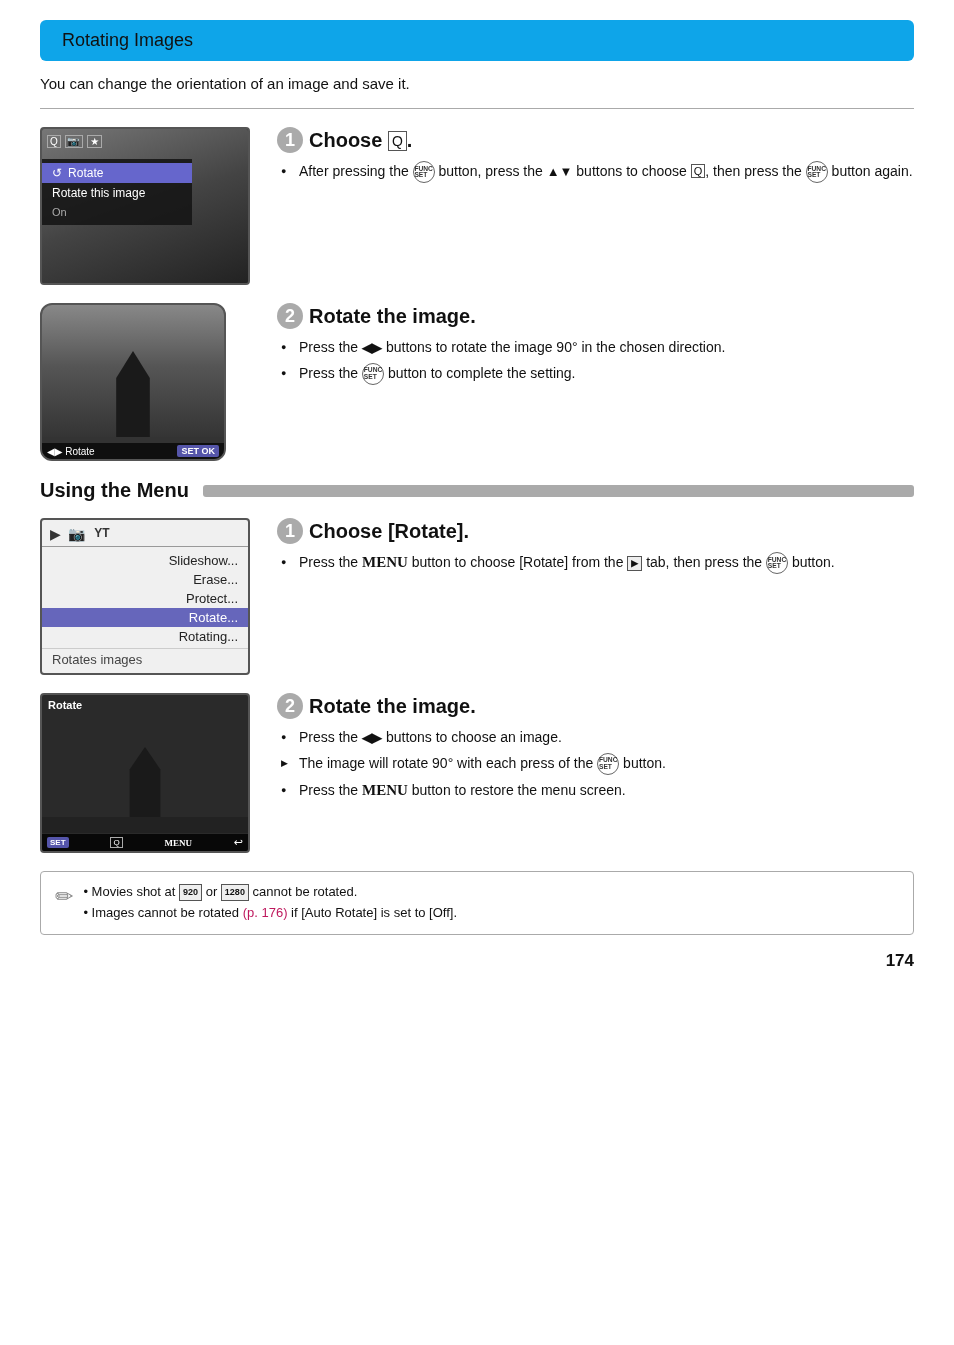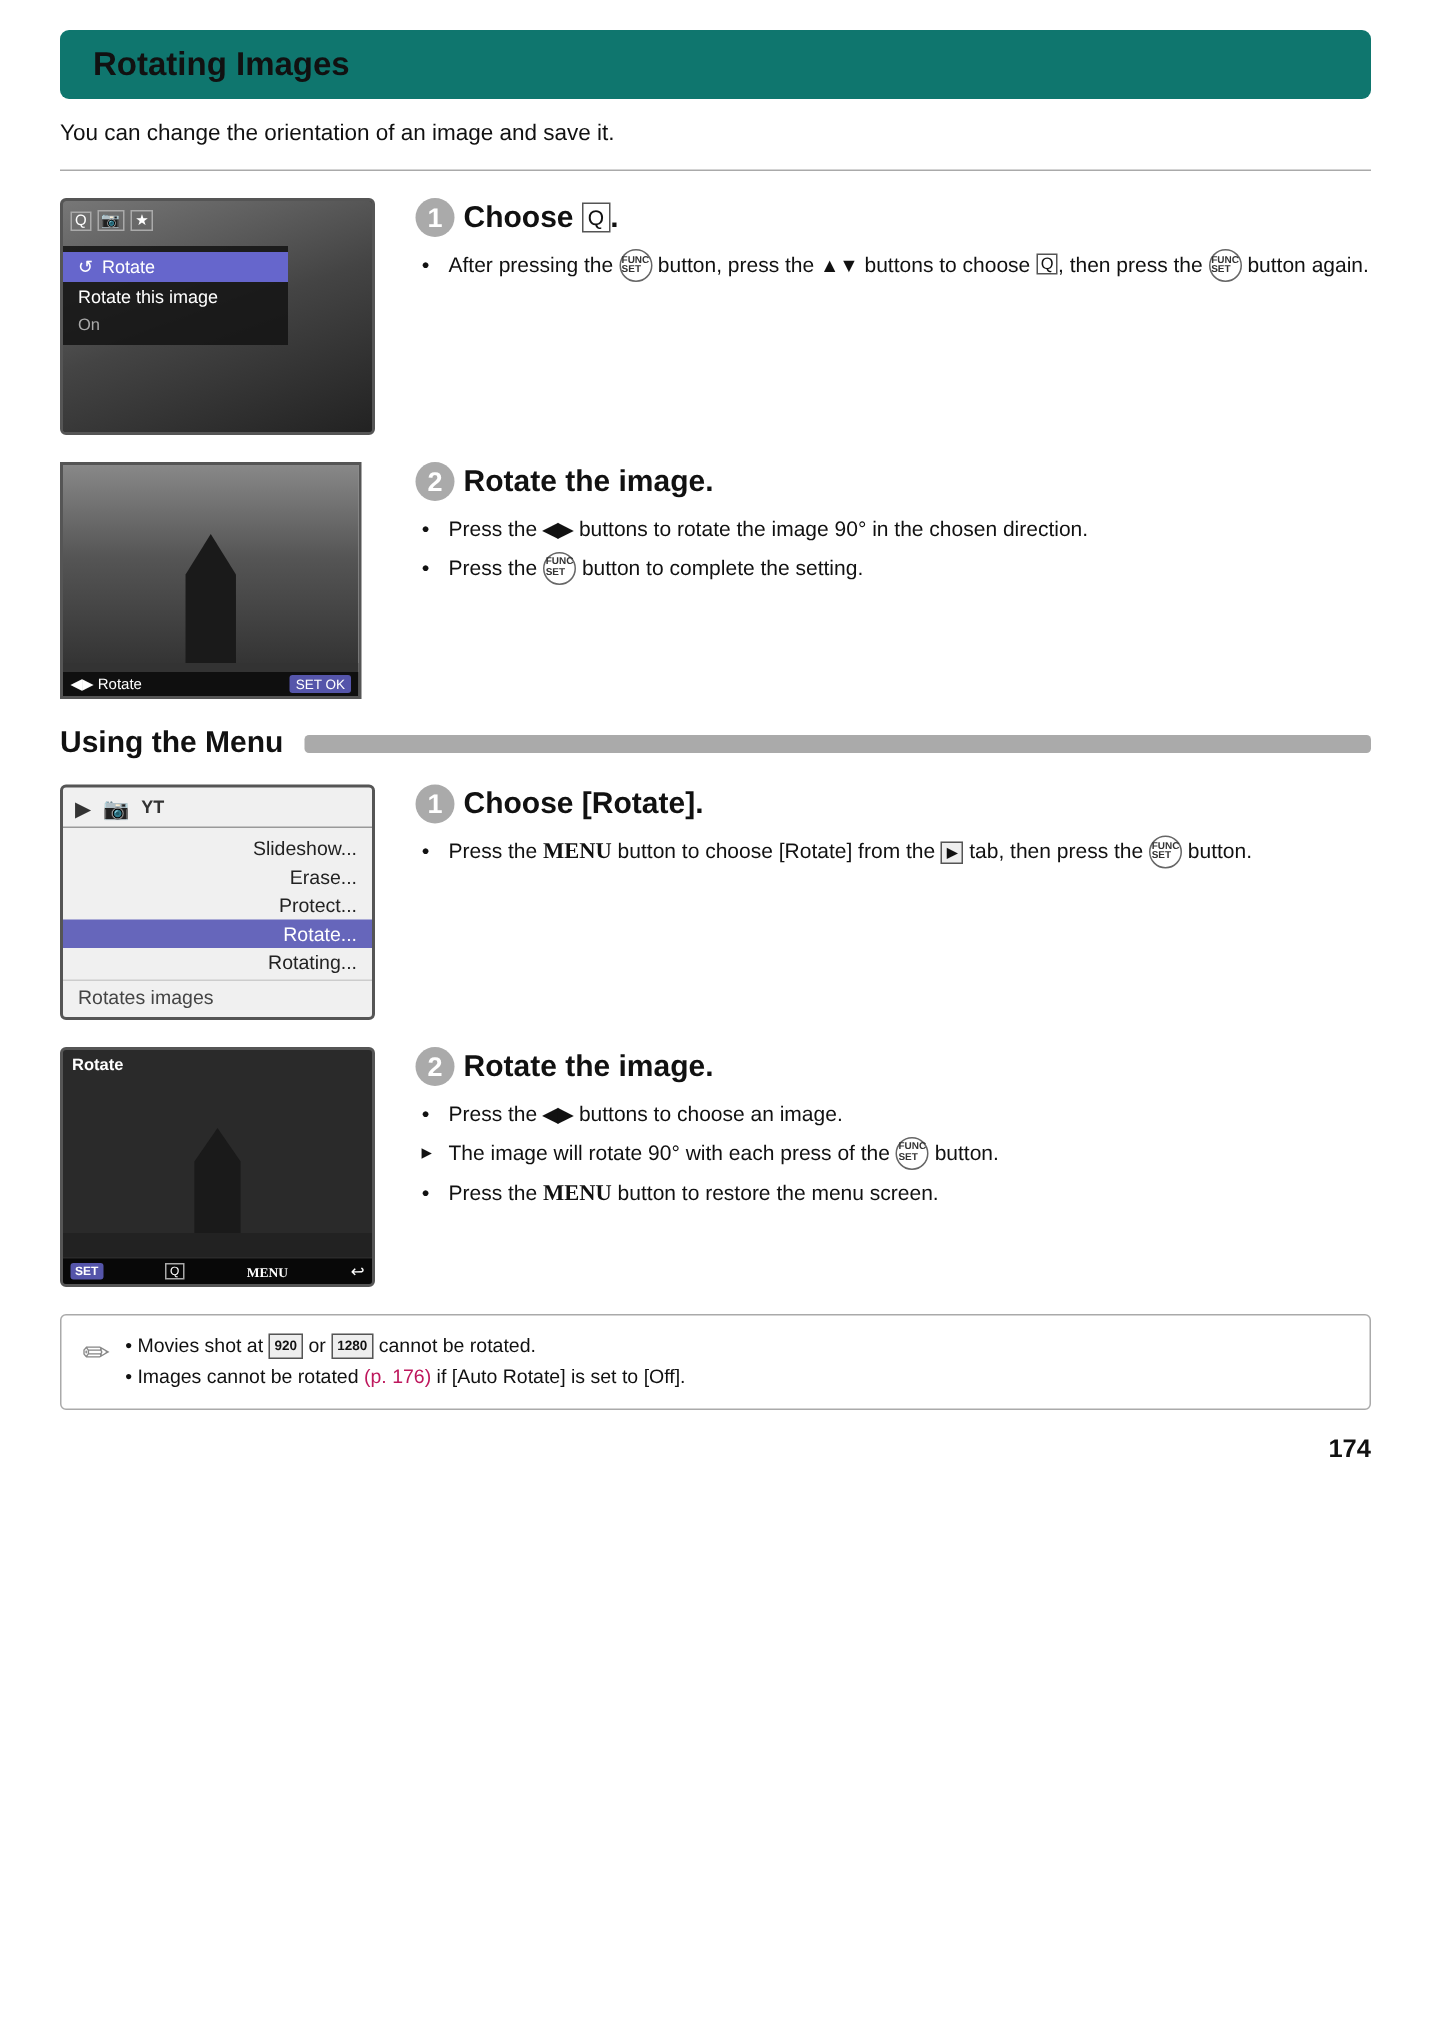--- a/index.html
+++ b/index.html
@@ -6,25 +6,25 @@
     body {
       font-family: Arial, sans-serif;
       background: #fff;
       width: 954px;
       min-height: 1345px;
       padding: 20px 40px;
       font-size: 15px;
       color: #111;
     }
     .page-title {
-      background: #0f766e;
+      background: #0ea5e9;
       border-radius: 6px;
       padding: 10px 22px;
-      font-size: 22px;
-      font-weight: bold;
+      font-size: 18px;
+      font-weight: normal;
       margin-bottom: 14px;
       color: #111;
     }
     .intro-text {
       font-size: 15px;
       margin-bottom: 16px;
     }
     hr.section-divider {
       border: none;
       border-top: 1.5px solid #aaa;
@@ -170,22 +170,22 @@
     .page-number {
       text-align: right;
       font-size: 17px;
       font-weight: bold;
       margin-top: 16px;
     }
     
     .tower-photo {
       background: linear-gradient(180deg, #888 0%, #555 40%, #2a2a2a 100%);
       border: 2px solid #555;
-      border-radius: 0;
-      width: 201px;
+      border-radius: 12px;
+      width: 186px;
       height: 158px;
       position: relative;
       overflow: hidden;
     }
     .tower-photo .tower-shape {
       position: absolute;
       bottom: 18px;
       left: 50%;
       transform: translateX(-50%);
       width: 48px;
@@ -402,21 +402,21 @@
 </div>
 
 <div class="two-col">
   <div class="left-col">
 
     <div class="tower-photo">
       <div class="tower-shape"></div>
       <div class="ground"></div>
       <div class="bottom-bar2">
         <span>◀▶ Rotate</span>
-        <span style="background:#5555aa;color:#fff;padding:1px 4px;border-radius:2px;font-size:9px;font-weight:normal;">SET OK</span>
+        <span style="background:#5555aa;color:#fff;padding:1px 4px;border-radius:2px;font-size:9px;font-weight:bold;">SET OK</span>
       </div>
     </div>
   </div>
   <div class="right-col">
     <div class="step-header">
       <span class="step-num">2</span>
       <span class="step-title">Rotate the image.</span>
     </div>
     <ul class="bullet-list">
       <li>

